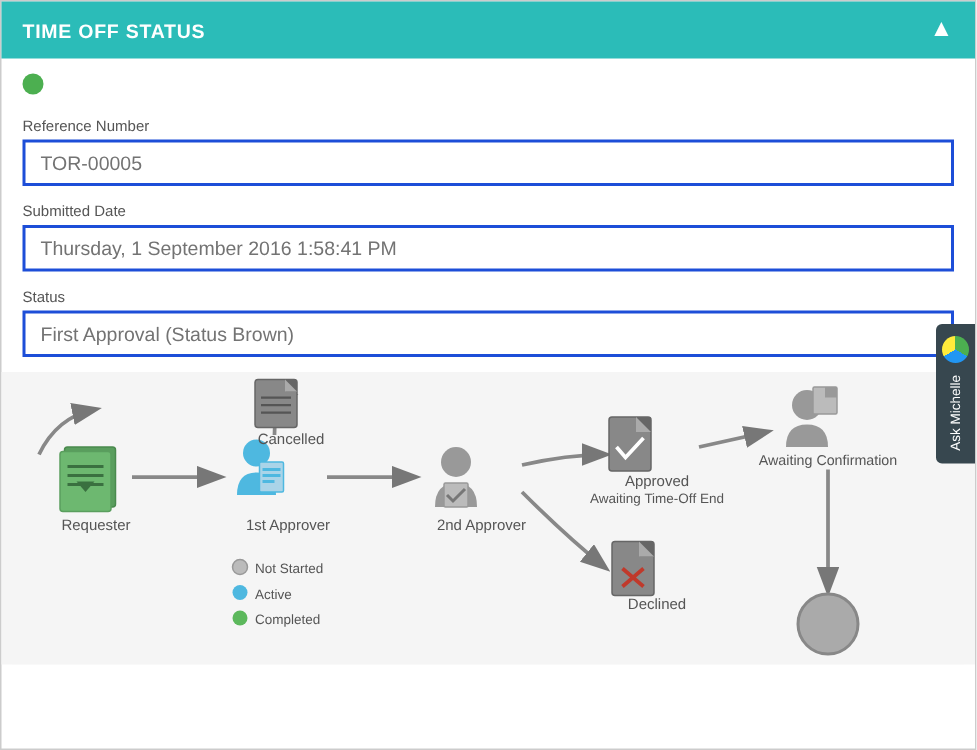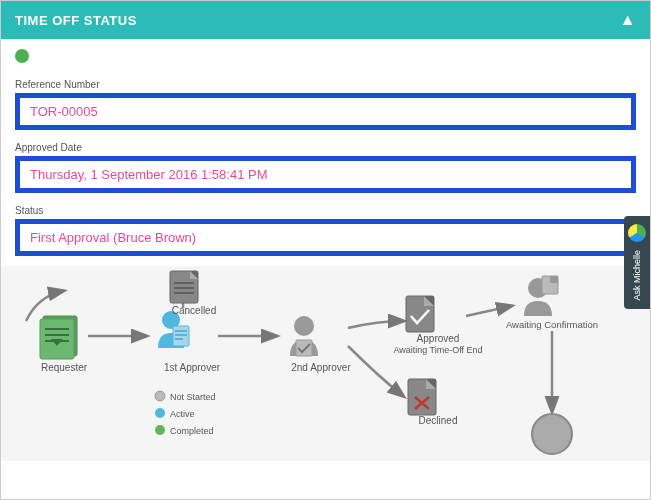--- a/index.html
+++ b/index.html
@@ -57,24 +57,24 @@
     }
 
     .field-label {
       font-size: 10px;
       color: #555;
       margin-bottom: 3px;
     }
 
     .field-value {
       background: #fff;
-      border: 5px solid #1d4ed8;
+      border: 2px solid #1d4ed8;
       padding: 6px 10px;
       font-size: 13px;
-      color: #ec4899;
+      color: #737373;
       width: 100%;
     }
 
     
     .workflow-area {
       position: relative;
       width: 100%;
       height: 195px;
       background: #f5f5f5;
       overflow: hidden;
@@ -124,28 +124,28 @@
     </div>
 
     <div class="status-dot"></div>
 
     <div class="field-section">
       <div class="field-label">Reference Number</div>
       <div class="field-value">TOR-00005</div>
     </div>
 
     <div class="field-section">
-      <div class="field-label">Approved Date</div>
+      <div class="field-label">Submitted Date</div>
       <div class="field-value">Thursday, 1 September 2016 1:58:41 PM</div>
     </div>
 
 
     <div class="field-section">
       <div class="field-label">Status</div>
-      <div class="field-value">First Approval (Bruce Brown)</div>
+      <div class="field-value">First Approval (Status Brown)</div>
     </div>
 
     <div class="workflow-area">
       <svg class="workflow-svg" viewBox="0 0 635 195" xmlns="http://www.w3.org/2000/svg">
 
         <rect width="635" height="195" fill="#f5f5f5"></rect>
 
         <g transform="translate(32, 45)">
 
           <rect x="3" y="5" width="34" height="40" rx="2" fill="#5a9e5e" stroke="#4a8a4e" stroke-width="1"></rect>

